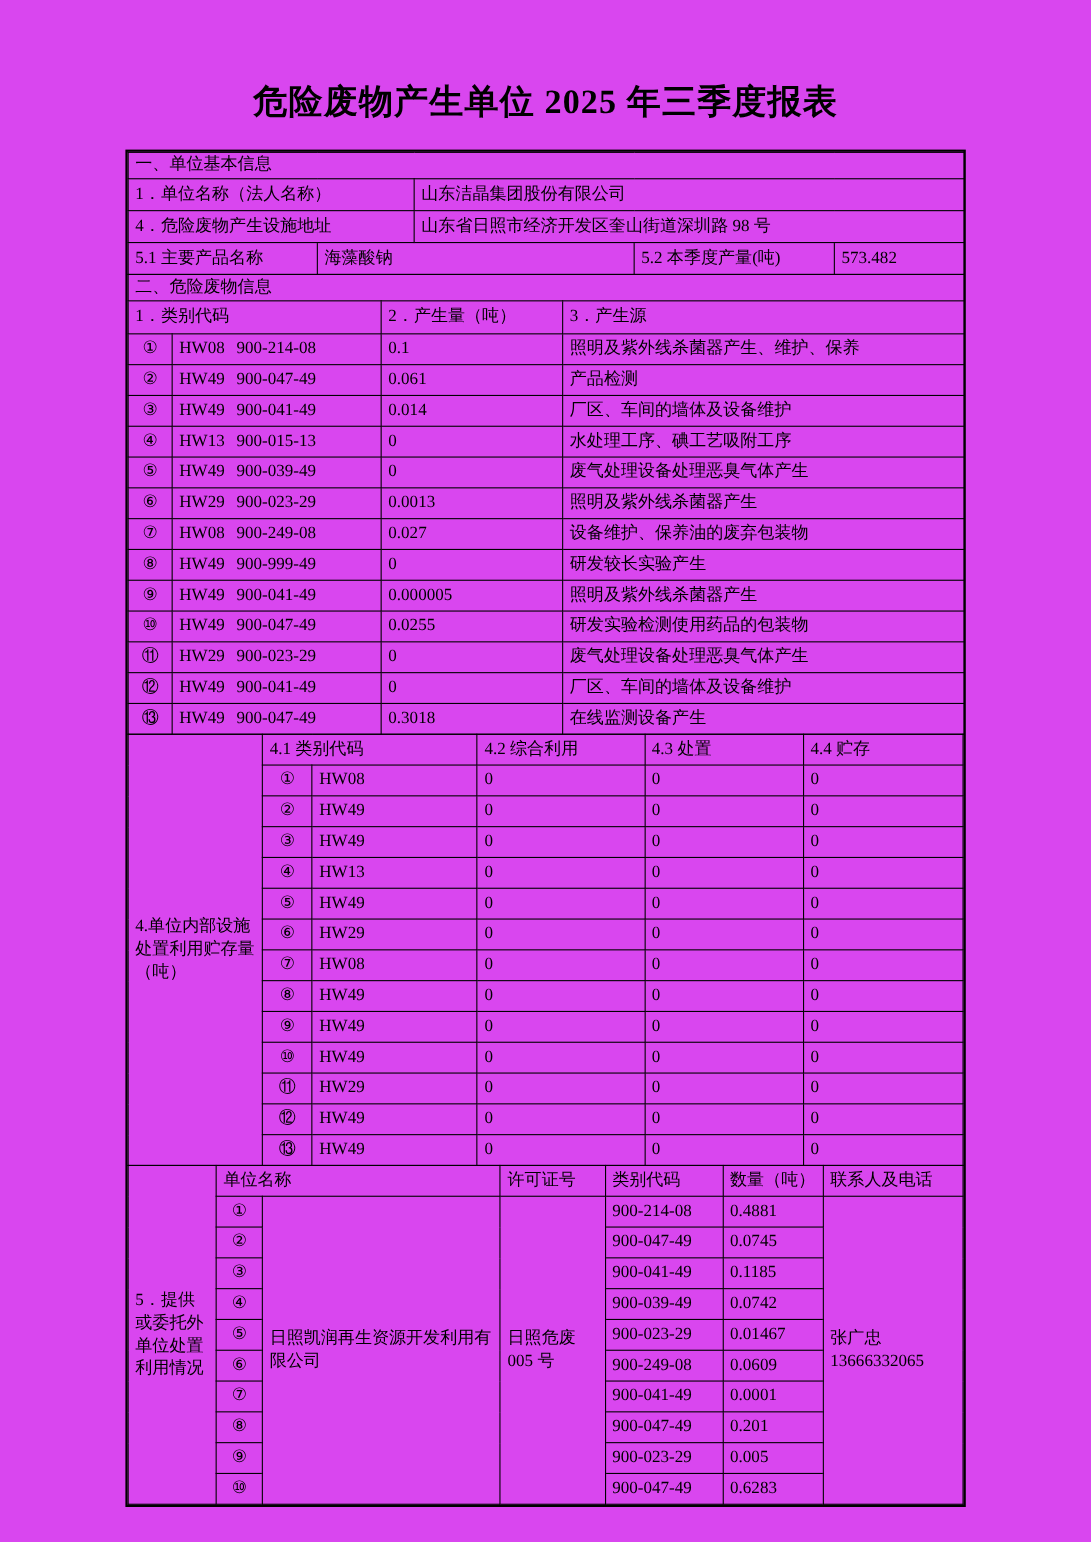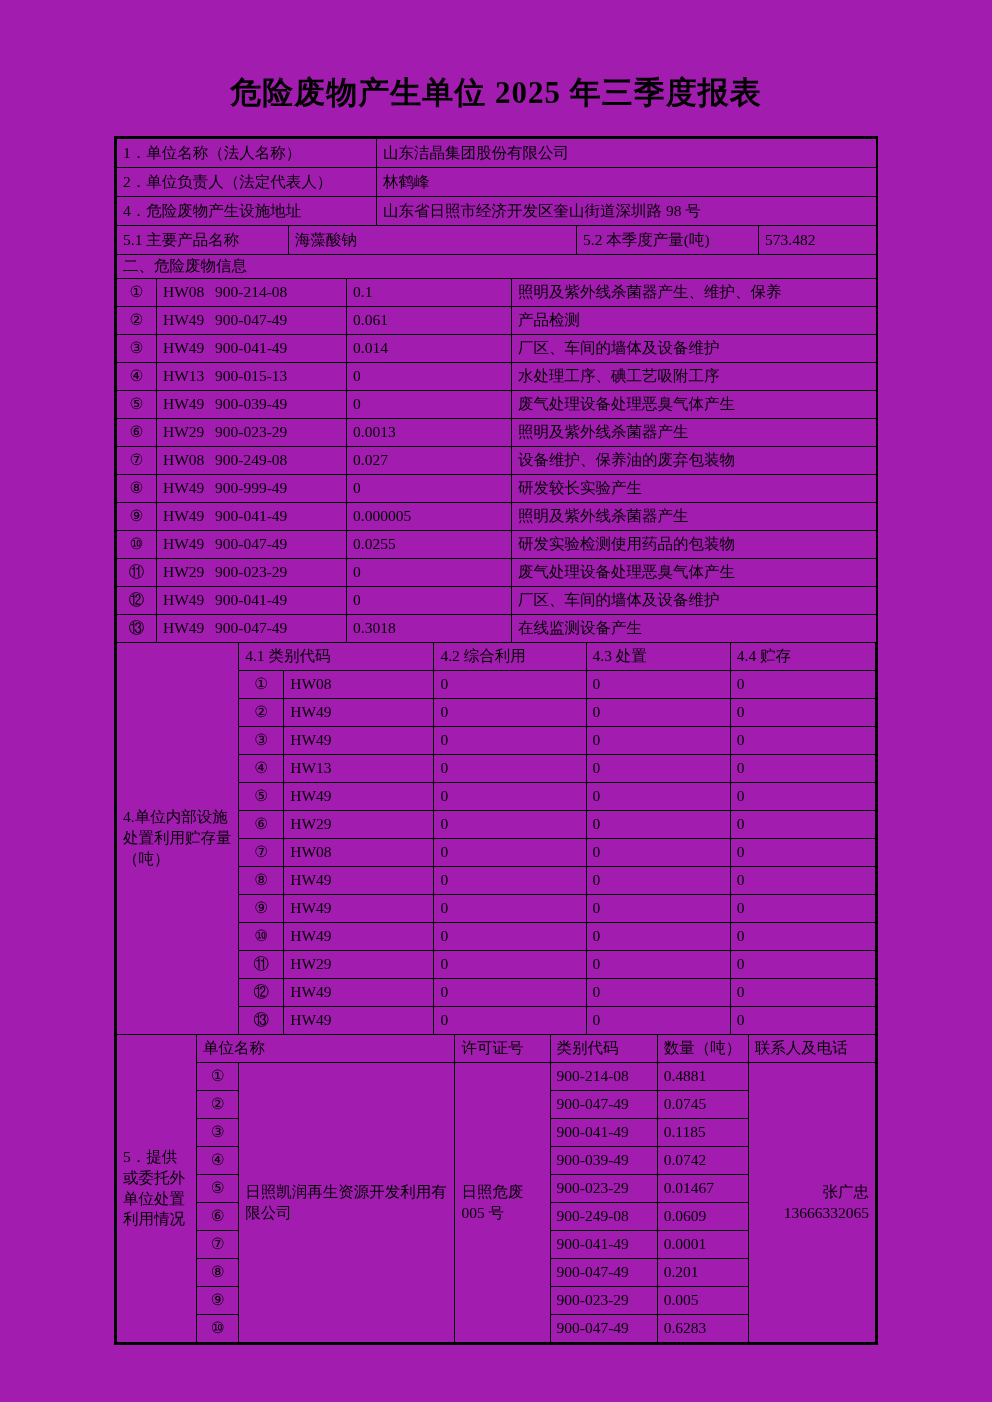--- a/index.html
+++ b/index.html
@@ -6,21 +6,21 @@
     margin: 0;
     padding: 0;
     background: #ffffff;
     color: #000000;
     font-family: "Liberation Serif", "DejaVu Serif", serif;
   }
   .page {
     width: 992px;
     height: 1402px;
     position: relative;
-    background: #a21caf;
+    background: #d946ef;
     overflow: hidden;
   }
   .doc-title {
     text-align: center;
     font-size: 31px;
     font-weight: bold;
     letter-spacing: 1px;
     padding-top: 72px;
     margin: 0 0 22px 0;
   }
@@ -47,47 +47,46 @@
   td.sechdr { height: 21px; }
   #t1 td { height: 26px; }
   #t1 td.sechdr { height: 21px; }
   #t2 td { height: 25px; margin-top: 24px; }
   #t2 td.sechdr { height: 21px; }
   #t2 td.colhead { height: 27px; }
   #t4 td { height: 25px; }
   #t5 td { height: 25px; }
   .hw { display: inline-block; min-width: 52px; }
   td.side-label { vertical-align: middle; padding: 4px 6px; }
-  .phone { display: block; text-align: right; }
+  .phone { display: block; }
 </style>
 </head>
 <body>
 
 <div class="page">
 
   <h1 class="doc-title">危险废物产生单位 2025 年三季度报表</h1>
 
   <div class="table-wrap">
 
     <table class="t" id="t1">
       <colgroup>
         <col style="width:172px">
           <col style="width:88px">
           <col style="width:200px">
           <col style="width:182px">
           <col style="width:118px">
       </colgroup>
       <tbody>
+          <tr>
+        <td colspan="5" class="sechdr">一、单位基本信息</td>
+      </tr>
       <tr>
         <td colspan="2">1．单位名称（法人名称）</td>
         <td colspan="3">山东洁晶集团股份有限公司</td>
-      </tr>
-      <tr>
-        <td colspan="2">2．单位负责人（法定代表人）</td>
-        <td colspan="3">林鹤峰</td>
       </tr>
       <tr>
         <td colspan="2">4．危险废物产生设施地址</td>
         <td colspan="3">山东省日照市经济开发区奎山街道深圳路 98 号</td>
       </tr>
       <tr>
         <td>5.1 主要产品名称</td>
         <td colspan="2">海藻酸钠</td>
         <td>5.2 本季度产量(吨)</td>
         <td>573.482</td>
@@ -98,20 +97,25 @@
     <table class="t" id="t2">
       <colgroup>
         <col style="width:40px">
           <col style="width:190px">
           <col style="width:165px">
           <col style="width:365px">
       </colgroup>
       <tbody>
           <tr>
         <td colspan="4" class="sechdr">二、危险废物信息</td>
+      </tr>
+      <tr>
+        <td colspan="2" class="colhead">1．类别代码</td>
+        <td class="colhead">2．产生量（吨）</td>
+        <td class="colhead">3．产生源</td>
       </tr>
       <tr>
         <td class="num">①</td>
         <td><span class="hw">HW08</span><span>900-214-08</span></td>
         <td>0.1</td>
         <td>照明及紫外线杀菌器产生、维护、保养</td>
       </tr>
       <tr>
         <td class="num">②</td>
         <td><span class="hw">HW49</span><span>900-047-49</span></td>

